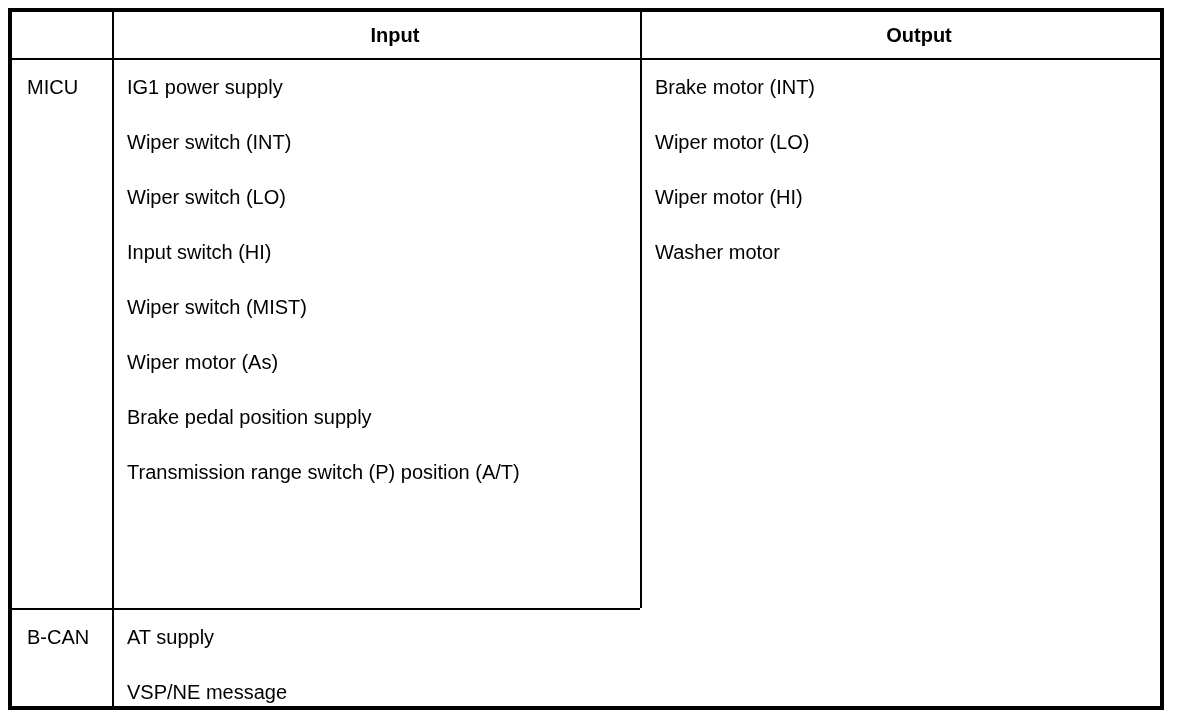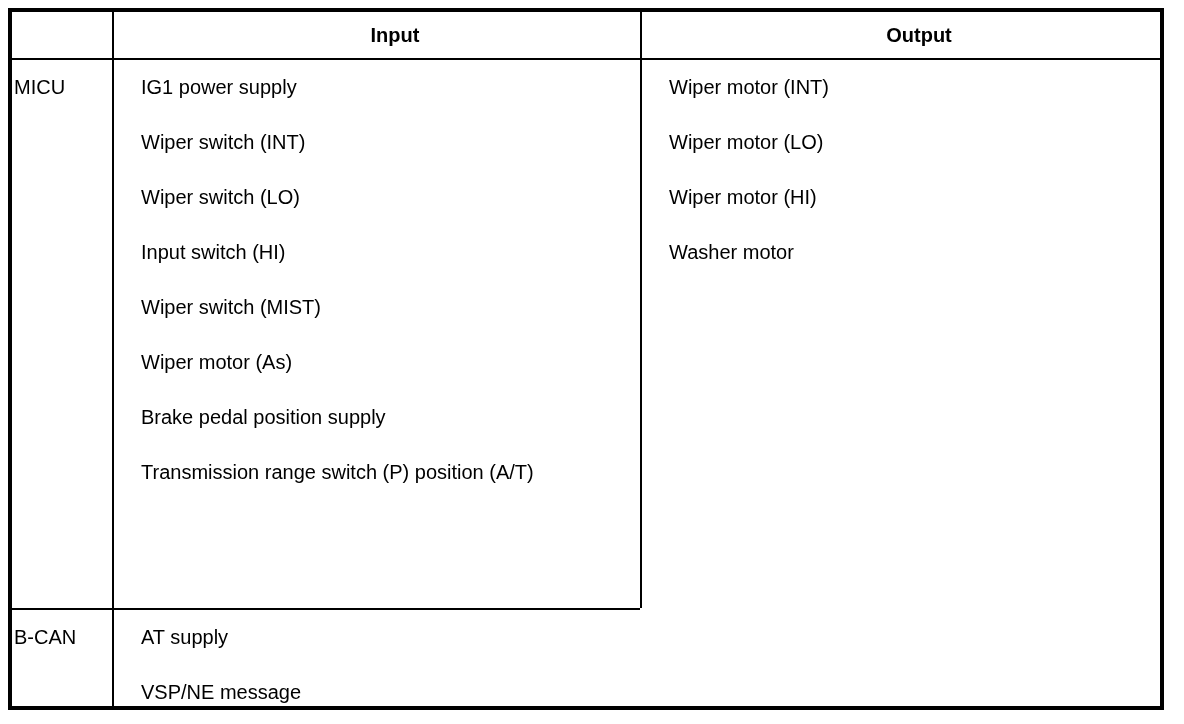--- a/index.html
+++ b/index.html
@@ -37,26 +37,26 @@
   .col-2, .col-3 { border-left: 2px solid #000000; }
   .row-2, .row-3 { border-top: 2px solid #000000; }
   .header-cell {
     display: flex;
     align-items: center;
     justify-content: center;
     font-weight: bold;
     font-size: 20px;
   }
   .label-cell {
-    padding-left: 2px;
+    padding-left: 15px;
     font-size: 20px;
     line-height: 55px;
   }
   .list-cell {
-    padding-left: 27px;
+    padding-left: 13px;
     font-size: 20px;
   }
   .entry {
     line-height: 55px;
     height: 55px;
     white-space: nowrap;
   }
 </style>
 </head>
 <body>
@@ -73,21 +73,21 @@
       <div class="entry">IG1 power supply</div>
       <div class="entry">Wiper switch (INT)</div>
       <div class="entry">Wiper switch (LO)</div>
       <div class="entry">Input switch (HI)</div>
       <div class="entry">Wiper switch (MIST)</div>
       <div class="entry">Wiper motor (As)</div>
       <div class="entry">Brake pedal position supply</div>
       <div class="entry">Transmission range switch (P) position (A/T)</div>
     </div>
     <div class="cell row-2 col-3 list-cell">
-      <div class="entry">Wiper motor (INT)</div>
+      <div class="entry">Brake motor (INT)</div>
       <div class="entry">Wiper motor (LO)</div>
       <div class="entry">Wiper motor (HI)</div>
       <div class="entry">Washer motor</div>
     </div>
 
     <div class="cell row-3 col-1 label-cell">B-CAN</div>
     <div class="cell row-3 col-2 list-cell">
       <div class="entry">AT supply</div>
       <div class="entry">VSP/NE message</div>
     </div>

